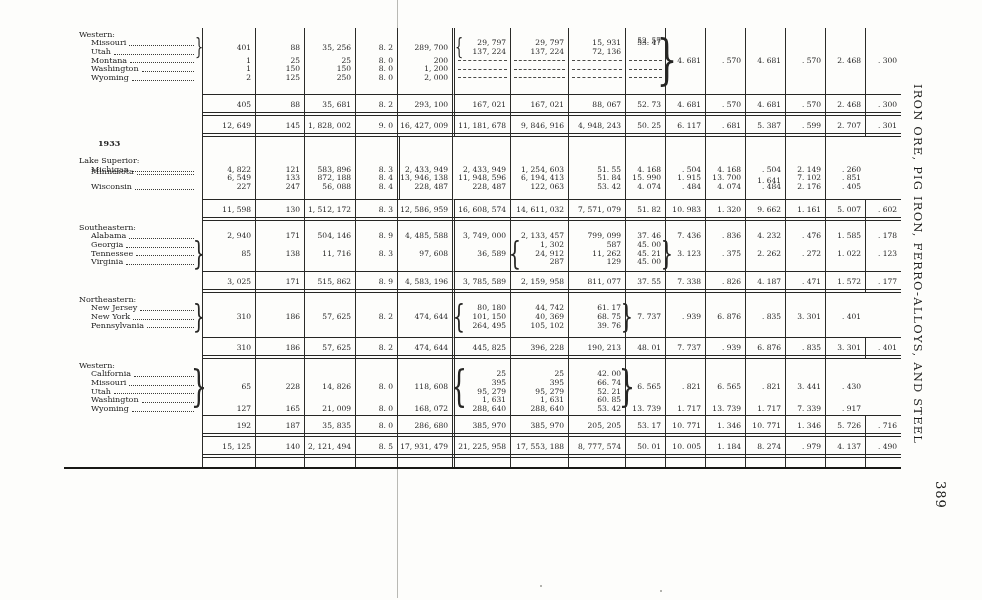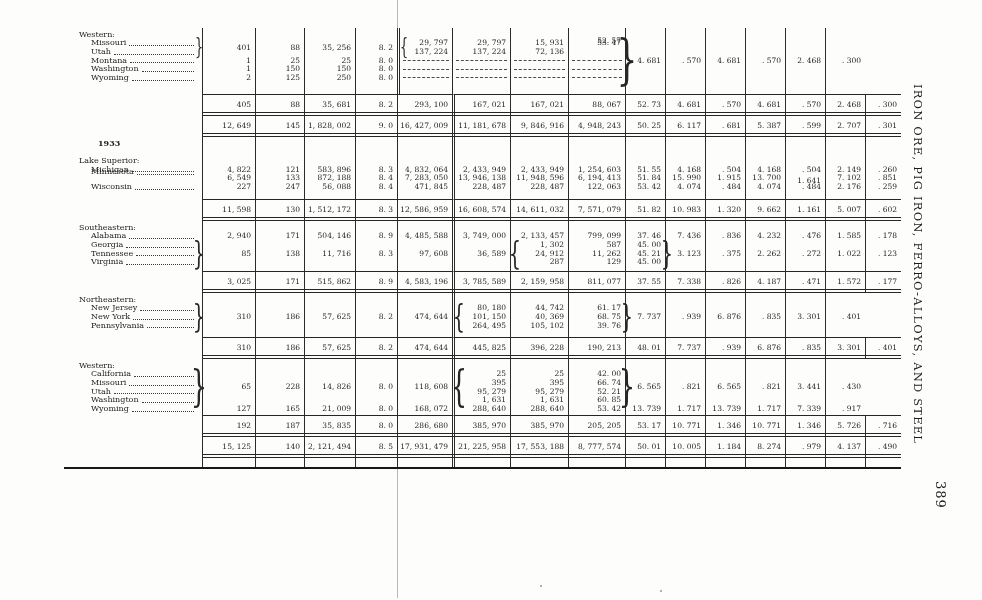--- a/index.html
+++ b/index.html
@@ -85,20 +85,26 @@
           <div class="val" style="top: 27.8px; height: 8.6px;">25</div>
           <div class="val" style="top: 36.4px; height: 8.6px;">150</div>
           <div class="val" style="top: 45px; height: 8.6px;">250</div>
         </div>
         <div class="cell c4">
           <div class="val" style="top: 10.6px; height: 17.2px;">8. 2</div>
           <div class="val" style="top: 27.8px; height: 8.6px;">8. 0</div>
           <div class="val" style="top: 36.4px; height: 8.6px;">8. 0</div>
           <div class="val" style="top: 45px; height: 8.6px;">8. 0</div>
         </div>
+        <div class="cell c5">
+          <div class="val" style="top: 10.6px; height: 17.2px;">289, 700</div>
+          <div class="val" style="top: 27.8px; height: 8.6px;">200</div>
+          <div class="val" style="top: 36.4px; height: 8.6px;">1, 200</div>
+          <div class="val" style="top: 45px; height: 8.6px;">2, 000</div>
+        </div>
         <div class="cell c6">
           <span class="brace br-left" style="top: 10.6px; height: 17.2px; font-size: 21.5px;">{</span>
           <div class="val" style="top: 10.6px; height: 8.6px;">29, 797</div>
           <div class="val" style="top: 19.2px; height: 8.6px;">137, 224</div>
           <div class="dash" style="top: 32.1px;"></div>
           <div class="dash" style="top: 40.7px;"></div>
           <div class="dash" style="top: 49.3px;"></div>
         </div>
         <div class="cell c7">
           <div class="val" style="top: 10.6px; height: 8.6px;">29, 797</div>
@@ -308,25 +314,20 @@
         <div class="cell c3">
           <div class="val" style="top: 27.8px; height: 8.6px;">583, 896</div>
           <div class="val" style="top: 36.4px; height: 8.6px;">872, 188</div>
           <div class="val" style="top: 45px; height: 8.6px;">56, 088</div>
         </div>
         <div class="cell c4">
           <div class="val" style="top: 27.8px; height: 8.6px;">8. 3</div>
           <div class="val" style="top: 36.4px; height: 8.6px;">8. 4</div>
           <div class="val" style="top: 45px; height: 8.6px;">8. 4</div>
         </div>
-        <div class="cell c5">
-          <div class="val" style="top: 27.8px; height: 8.6px;">4, 832, 064</div>
-          <div class="val" style="top: 36.4px; height: 8.6px;">7, 283, 050</div>
-          <div class="val" style="top: 45px; height: 8.6px;">471, 845</div>
-        </div>
         <div class="cell c6">
           <div class="val" style="top: 27.8px; height: 8.6px;">2, 433, 949</div>
           <div class="val" style="top: 36.4px; height: 8.6px;">13, 946, 138</div>
           <div class="val" style="top: 45px; height: 8.6px;">228, 487</div>
         </div>
         <div class="cell c7">
           <div class="val" style="top: 27.8px; height: 8.6px;">2, 433, 949</div>
           <div class="val" style="top: 36.4px; height: 8.6px;">11, 948, 596</div>
           <div class="val" style="top: 45px; height: 8.6px;">228, 487</div>
         </div>
@@ -361,21 +362,21 @@
           <div class="val" style="top: 45px; height: 8.6px;">. 484</div>
         </div>
         <div class="cell c14">
           <div class="val" style="top: 27.8px; height: 8.6px;">2. 149</div>
           <div class="val" style="top: 36.4px; height: 8.6px;">7. 102</div>
           <div class="val" style="top: 45px; height: 8.6px;">2. 176</div>
         </div>
         <div class="cell c15">
           <div class="val" style="top: 27.8px; height: 8.6px;">. 260</div>
           <div class="val" style="top: 36.4px; height: 8.6px;">. 851</div>
-          <div class="val" style="top: 45px; height: 8.6px;">. 259</div>
+          <div class="val" style="top: 45px; height: 8.6px;">. 405</div>
         </div>
       </div>
       <div class="trow subrow" style="height: 18px;">
         <div class="cell stub"></div>
         <div class="cell c1">
           <span>11, 598</span>
         </div>
         <div class="cell c2">
           <span>130</span>
         </div>

